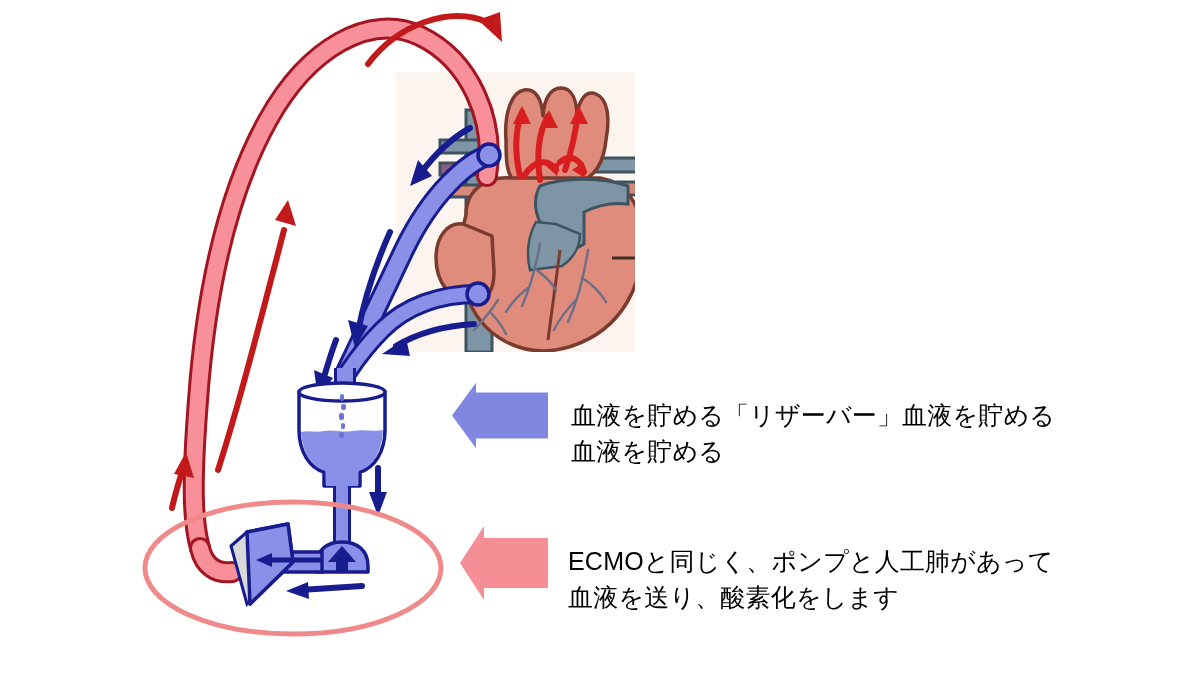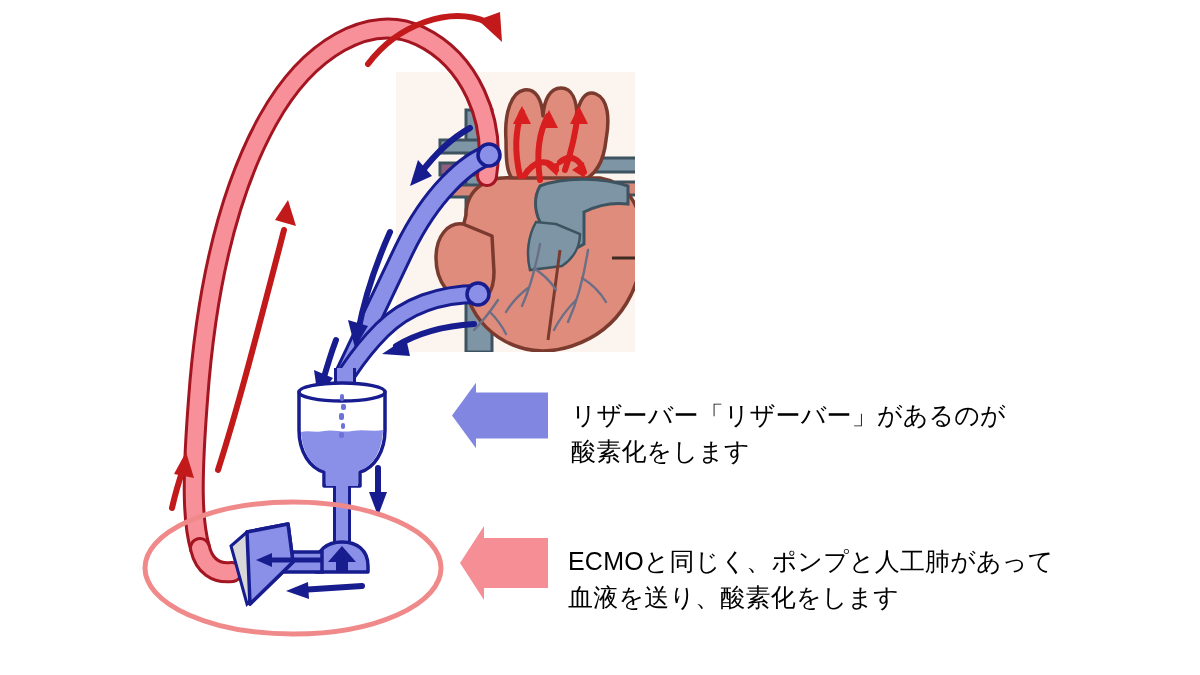--- a/index.html
+++ b/index.html
@@ -224,19 +224,19 @@
     </g>
 
     <g>
       <path d="M548,412 L548,400 L476,400 L476,388 L452,428 L476,468 L476,456 L548,456 L548,444 Z" fill="#8187E0" transform="translate(0,-6) scale(1,0.82) translate(0,86)"></path>
     </g>
     <g>
       <path d="M548,548 L548,538 L484,538 L484,526 L460,563 L484,600 L484,588 L548,588 L548,578 Z" fill="#F58E95"></path>
     </g>
   </svg>
 
-  <div class="annotation" id="annotation-reservoir"><span>リザーバー「リザーバー」があるのが</span>
-<span>酸素化をします</span></div>
+  <div class="annotation" id="annotation-reservoir"><span>血液を貯める「リザーバー」血液を貯める</span>
+<span>血液を貯める</span></div>
 
   <div class="annotation" id="annotation-pump"><span>ECMOと同じく、ポンプと人工肺があって</span>
 <span>血液を送り、酸素化をします</span></div>
 
 </div>
 
 </body></html>

